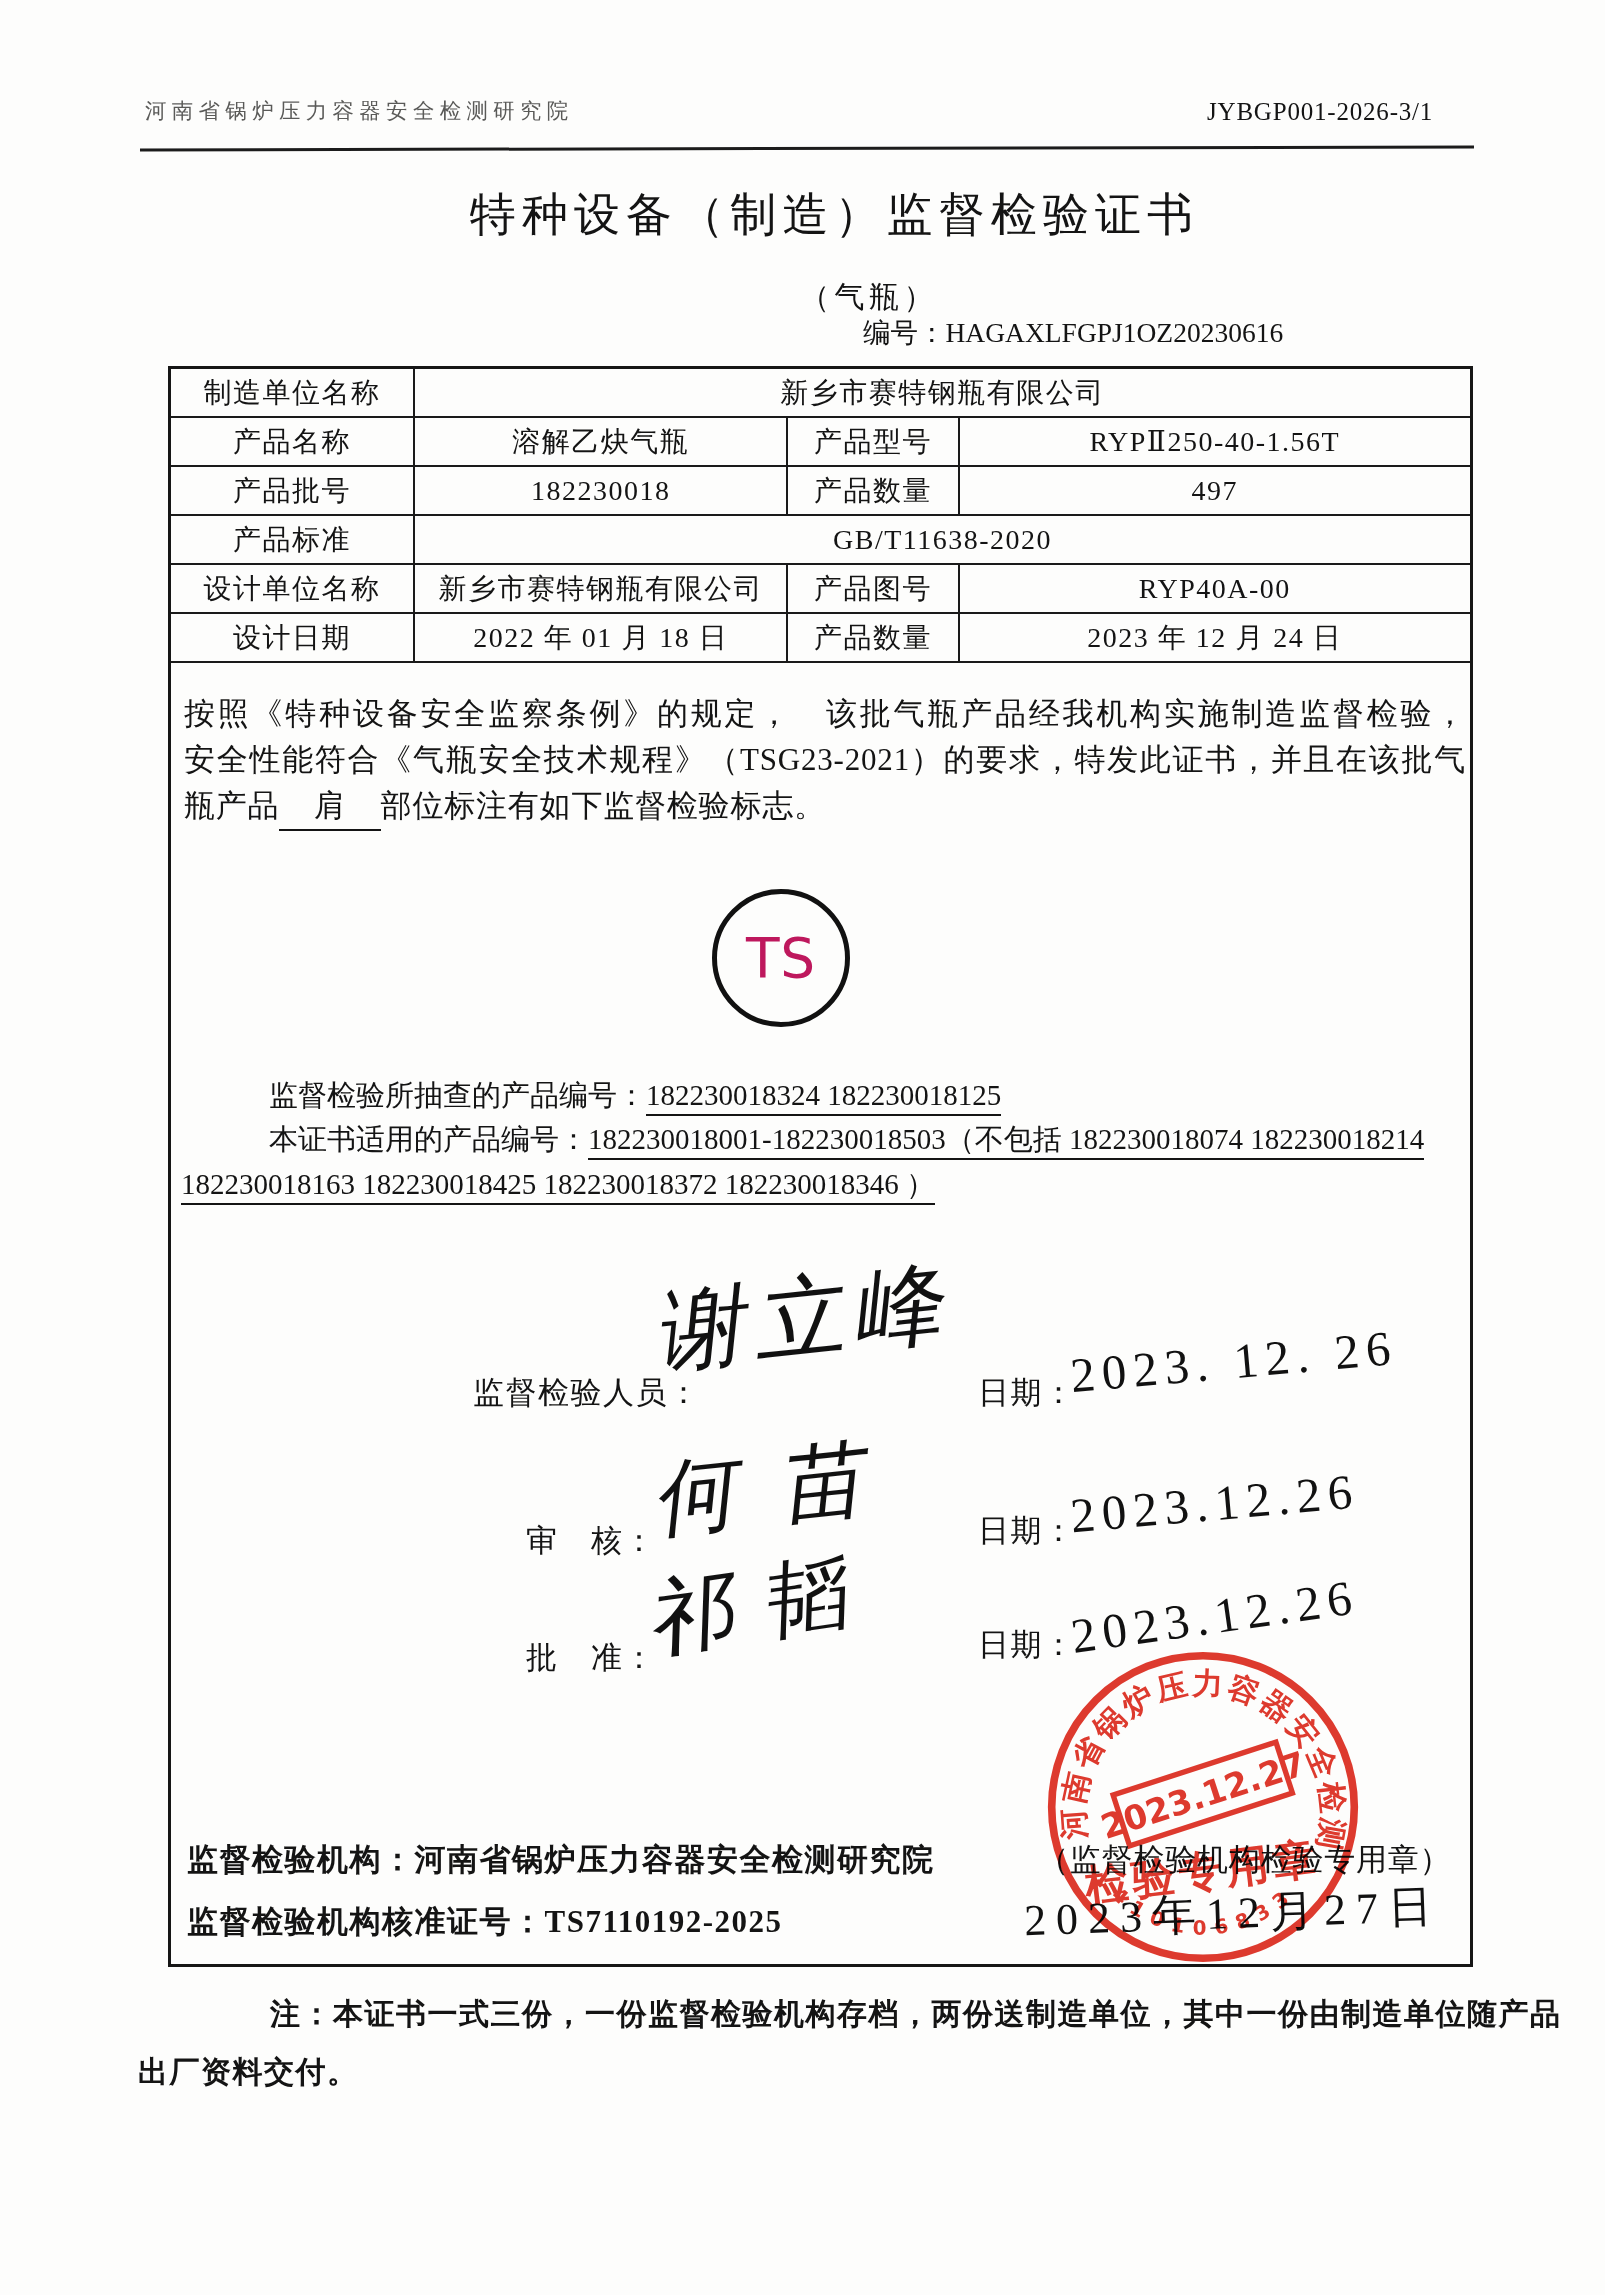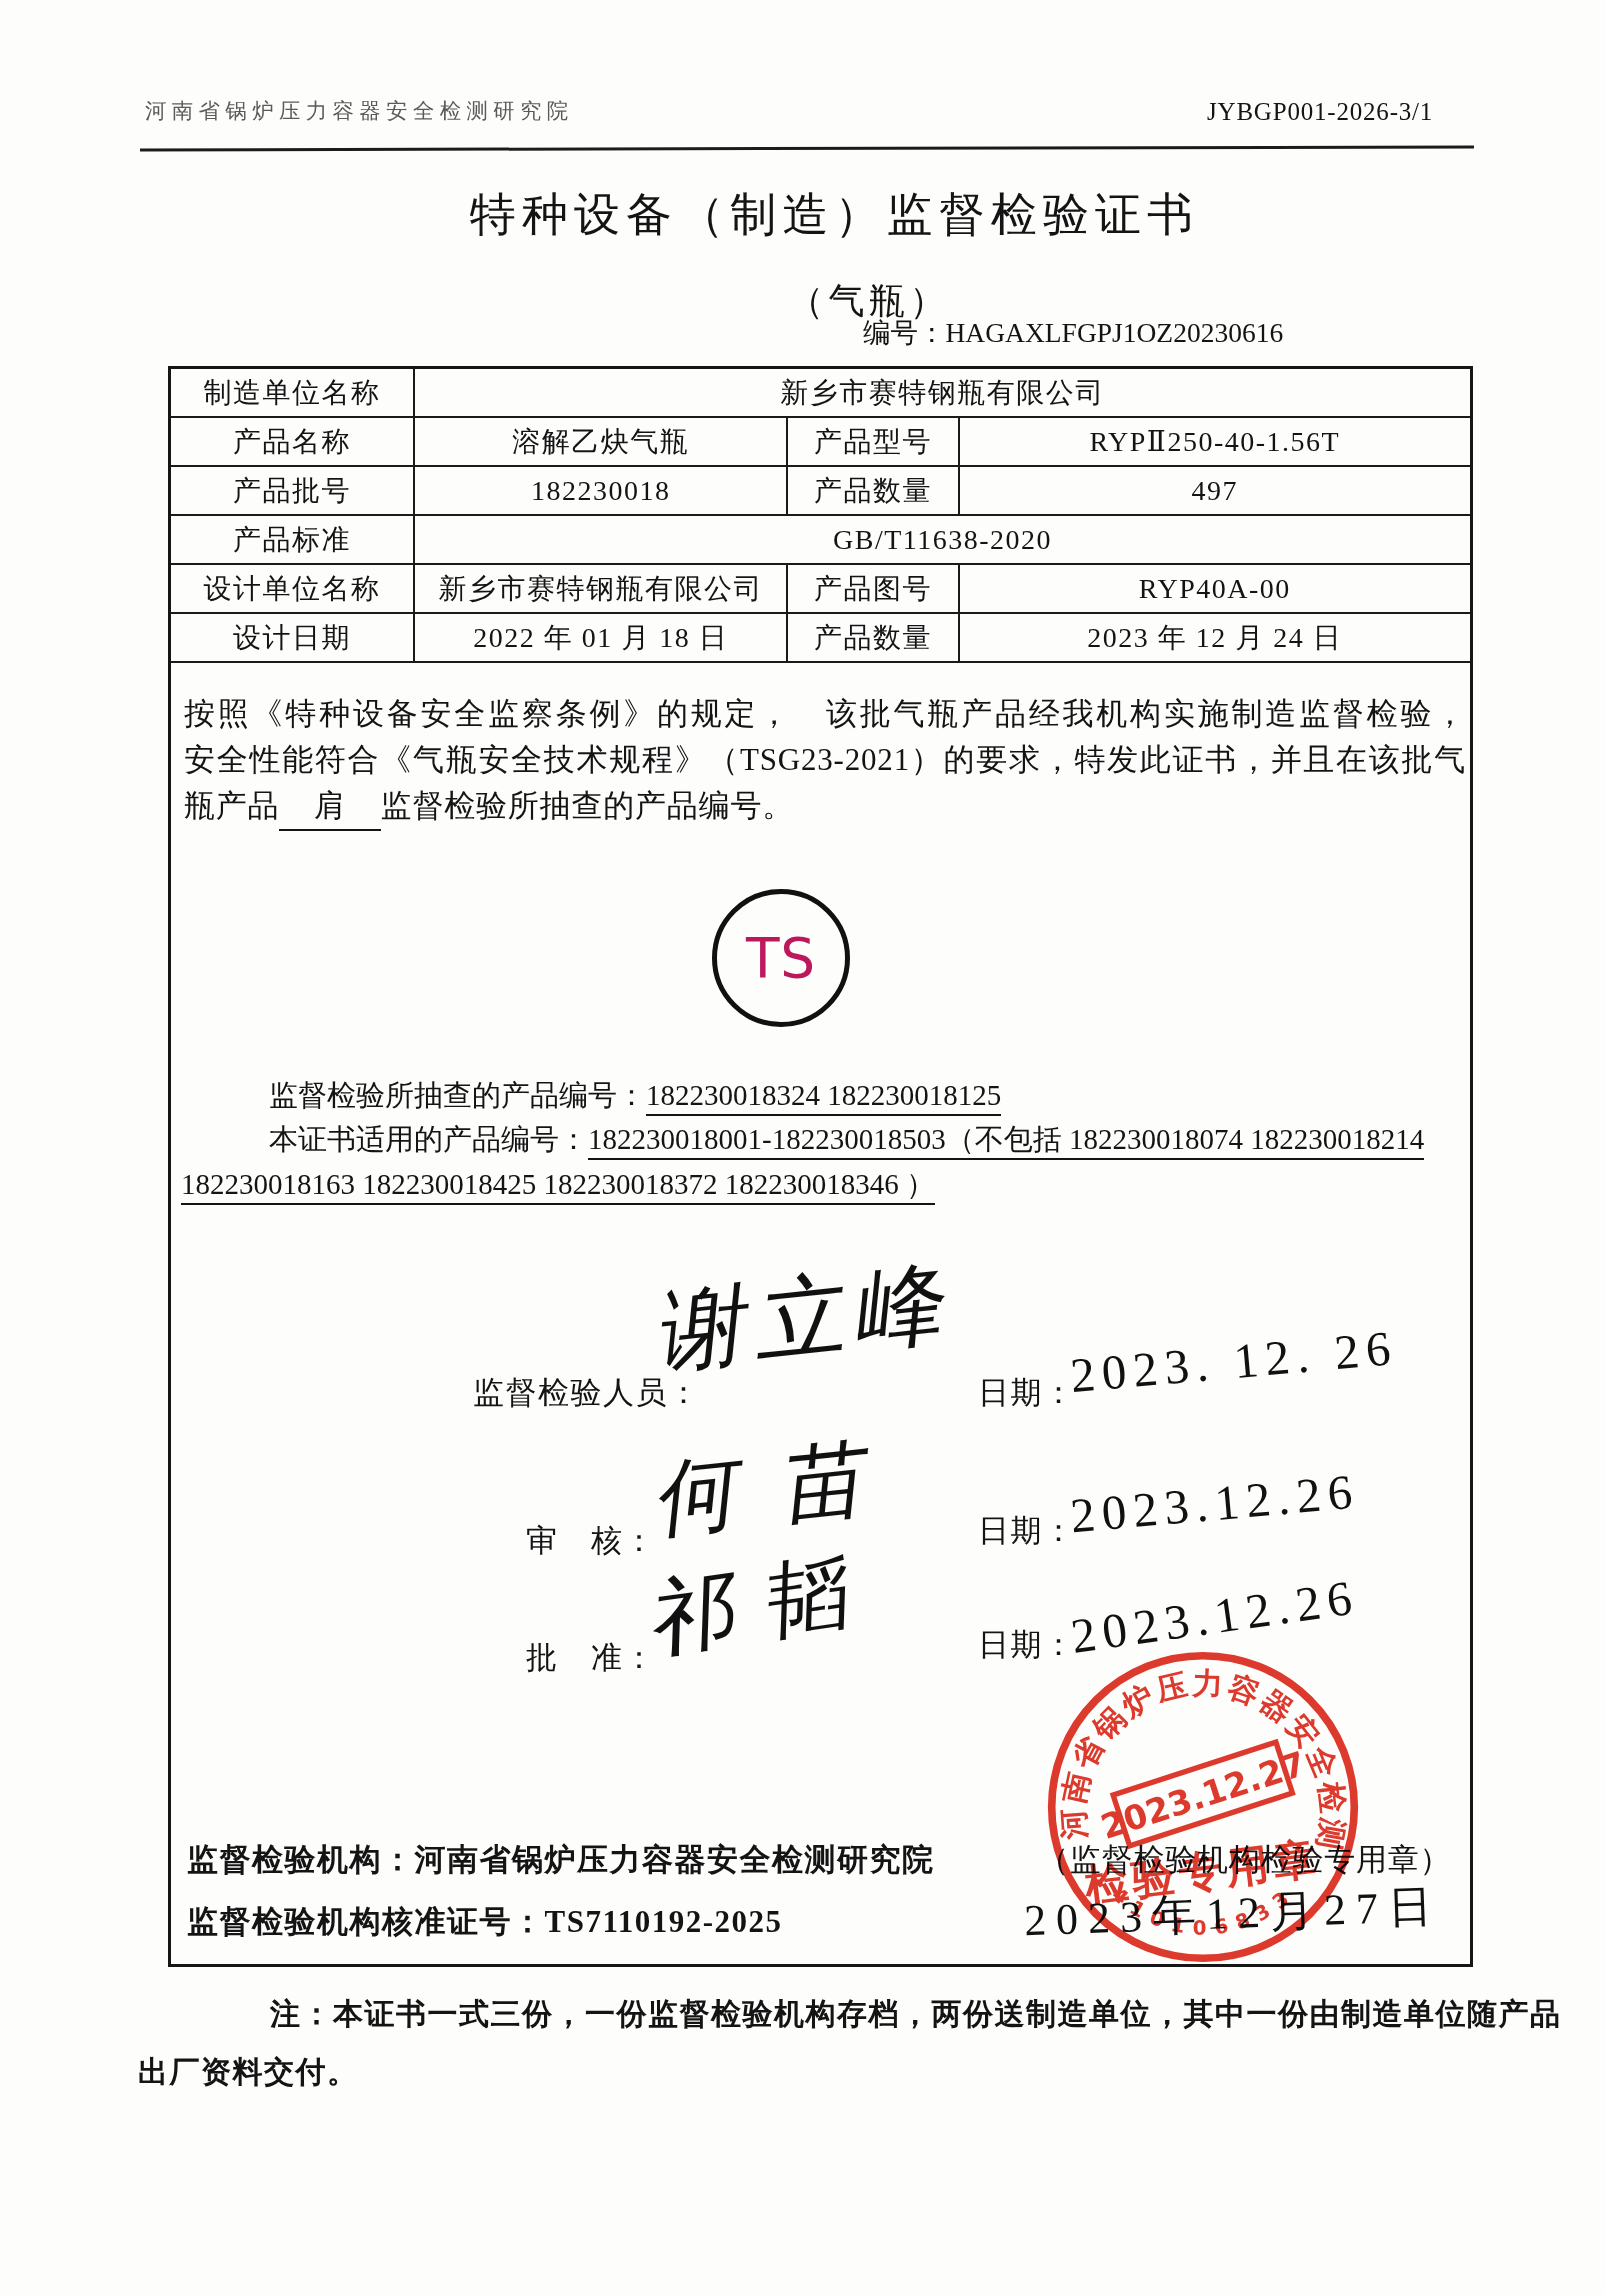--- a/index.html
+++ b/index.html
@@ -11,21 +11,21 @@
     color:#141414;
     overflow:hidden;
   }
   .abs{position:absolute;}
   
   .hdr-org{left:145px;top:96px;font-size:21.4px;color:#5a5a58;letter-spacing:5.4px;}
   .hdr-code{left:1207px;top:98px;font-size:25px;letter-spacing:0.8px;}
   .hdr-line{left:140px;top:147px;width:1334px;height:3.1px;background:#1c1c1c;transform:rotate(-0.12deg);}
   
   .title{left:291px;top:184px;width:1087px;text-align:center;font-size:46px;font-weight:400;letter-spacing:6.1px;}
-  .subtitle{left:383px;top:277px;width:972px;text-align:center;font-size:36px;letter-spacing:4.6px;}
+  .subtitle{left:383px;top:277px;width:972px;text-align:center;font-size:30px;letter-spacing:4.6px;}
   .serial{left:863px;top:315px;font-size:27.5px;}
   
   .cert-box{left:168px;top:366px;width:1305px;height:1601px;border:3.1px solid #161616;box-sizing:border-box;}
   
   table.info{border-collapse:collapse;width:1299px;table-layout:fixed;}
   table.info td{border:2.3px solid #1a1a1a;height:47px;text-align:center;font-size:28px;letter-spacing:1.5px;padding:0 4.6px;overflow:hidden;}
   table.info tr:first-child td{border-top:none;}
   table.info td:first-child{border-left:none;}
   table.info td:last-child{border-right:none;}
   
@@ -105,21 +105,21 @@
         <td>2022 年 01 月 18 日</td>
         <td>产品数量</td>
         <td>2023 年 12 月 24 日</td>
       </tr>
     </tbody>
       </table>
   </div>
 
   <div class="abs stmt stmt-j" style="left:184px;top:693px;">按照《特种设备安全监察条例》的规定，　该批气瓶产品经我机构实施制造监督检验，</div>
   <div class="abs stmt stmt-j" style="left:184px;top:739px;">安全性能符合《气瓶安全技术规程》（TSG23-2021）的要求，特发此证书，并且在该批气</div>
-  <div class="abs stmt" style="left:184px;top:785px;"><span>瓶产品</span><span class="blank-under">肩</span><span>监督检验所抽查的产品编号。</span></div>
+  <div class="abs stmt" style="left:184px;top:785px;"><span>瓶产品</span><span class="blank-under">肩</span><span>部位标注有如下监督检验标志。</span></div>
 
   <div class="abs ts-circle">
     <span class="ts-text">TS</span>
   </div>
 
   <div class="abs nums" style="left:269px;top:1076px;"><span>监督检验所抽查的产品编号：</span><span class="u">182230018324 182230018125</span></div>
   <div class="abs nums" style="left:269px;top:1120px;"><span>本证书适用的产品编号：</span><span class="u">182230018001-182230018503（不包括 182230018074  182230018214</span></div>
   <div class="abs nums" style="left:181px;top:1165px;"><span class="u">182230018163 182230018425 182230018372 182230018346 ）</span></div>
 
   <div class="abs sig-label" style="left:473px;top:1372px;">监督检验人员：</div>

